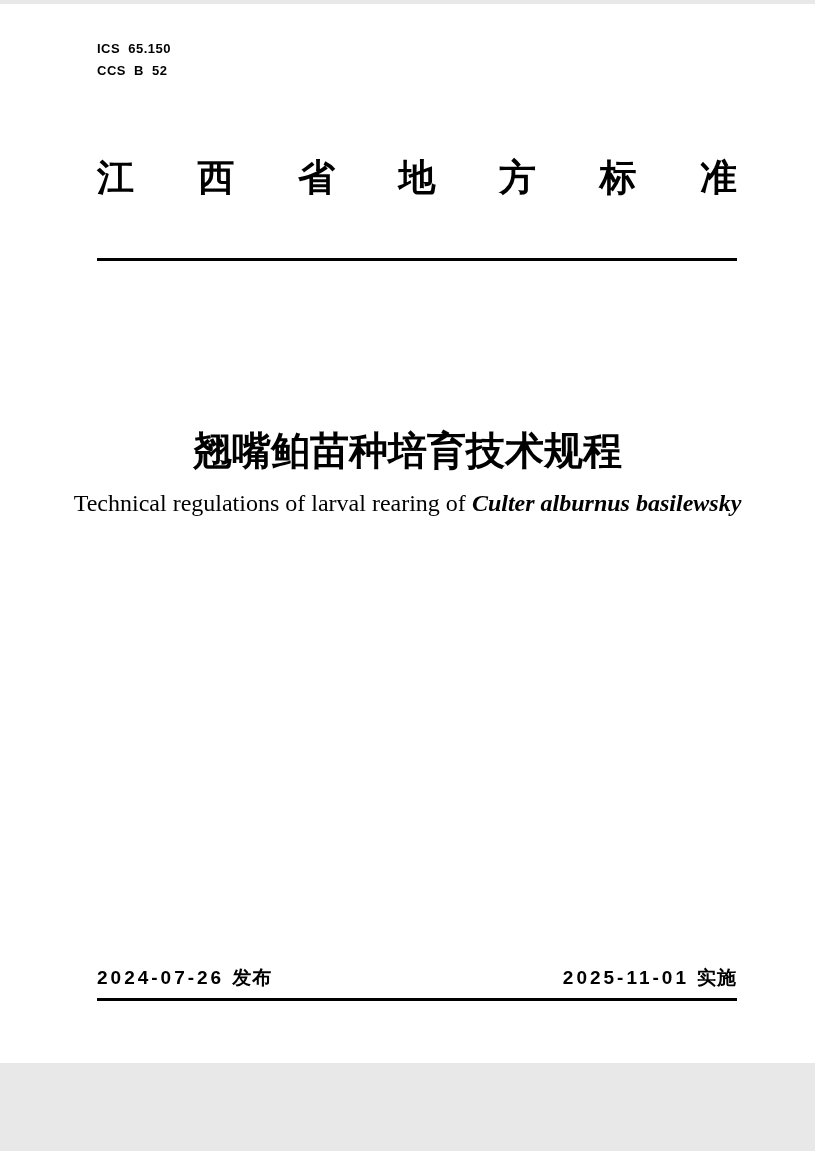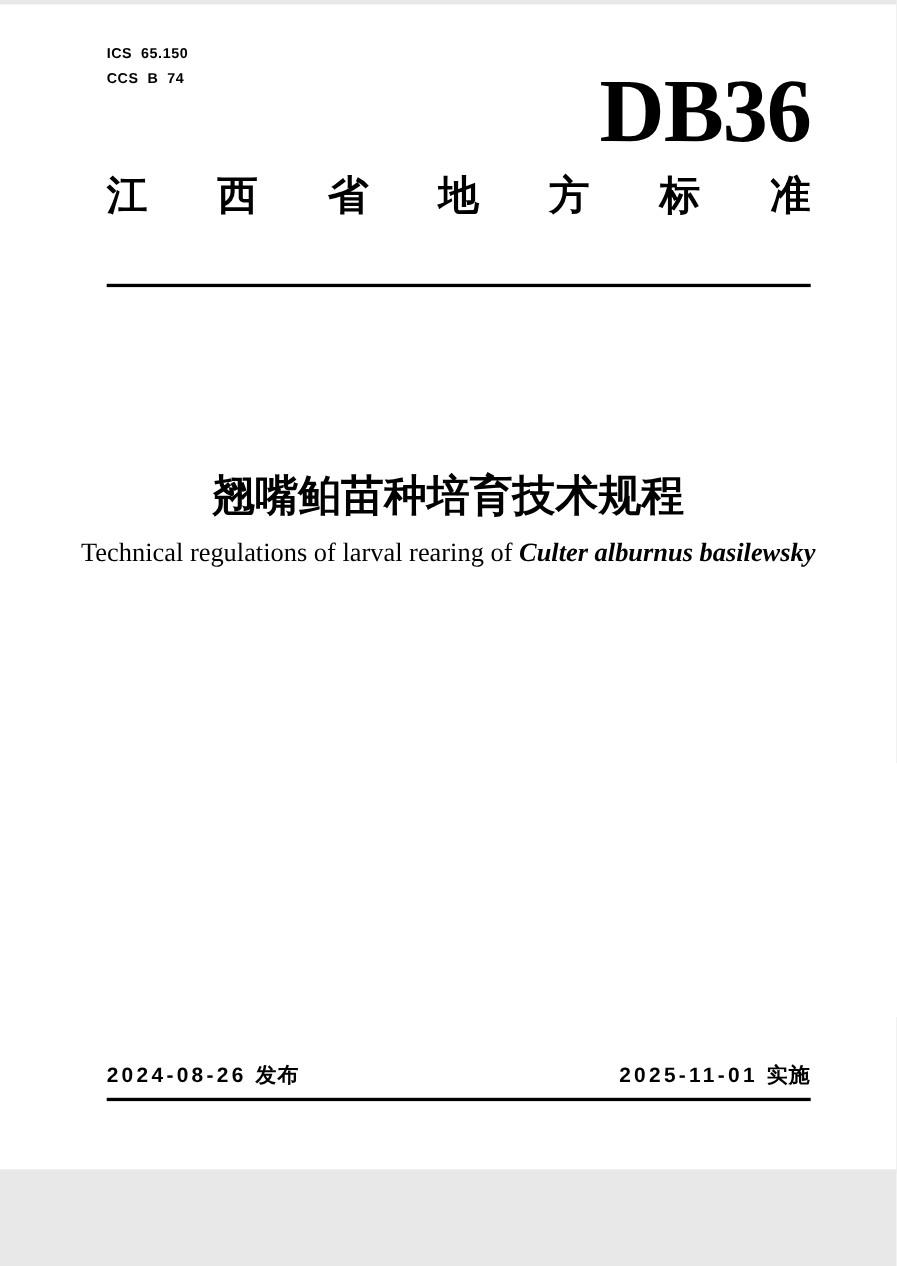--- a/index.html
+++ b/index.html
@@ -123,45 +123,44 @@
   .publisher .org { letter-spacing: 7px; }
   .publisher .publish-action { margin-left: 14px; letter-spacing: 12px; }
 </style>
 </head>
 <body>
 
 <div class="page">
 
   <div class="ics-block">
     <div>ICS 65.150</div>
-    <div>CCS B 74</div>
+    <div>CCS B 52</div>
   </div>
 
-  <div class="db-logo">DB36</div>
 
   <div class="standard-name">
     <span>江</span>
     <span>西</span>
     <span>省</span>
     <span>地</span>
     <span>方</span>
     <span>标</span>
     <span>准</span>
   </div>
 
 
   <div class="rule rule-top"></div>
 
   <h1 class="title-zh">翘嘴鲌苗种培育技术规程</h1>
 
   <p class="title-en"><span>Technical regulations of larval rearing of </span><span class="species">Culter alburnus basilewsky</span></p>
 
   <div class="dates-row">
     <div>
-      <span class="date-num">2024-08-26</span><span class="date-label">发布</span>
+      <span class="date-num">2024-07-26</span><span class="date-label">发布</span>
     </div>
     <div>
       <span class="date-num">2025-11-01</span><span class="date-label">实施</span>
     </div>
   </div>
 
   <div class="rule rule-bottom"></div>
 
 
 </div>

